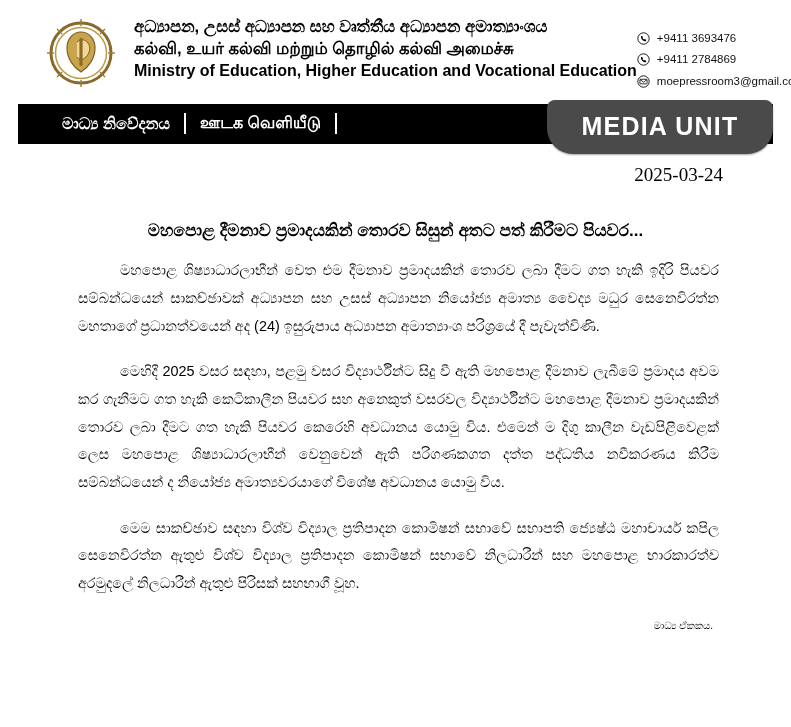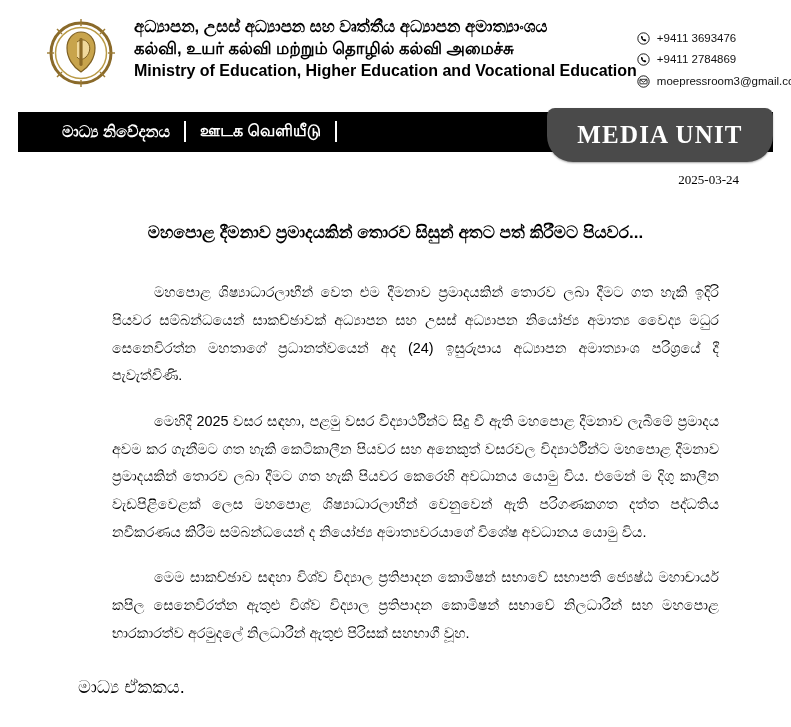--- a/index.html
+++ b/index.html
@@ -76,21 +76,21 @@
     display: inline-flex;
     align-items: center;
     justify-content: center;
   }
   .contact-ico svg { display:block; }
 
   
   .band-wrap {
     position: relative;
     height: 46px;
-    margin-top: 14px;
+    margin-top: 6px;
   }
   .band {
     position: absolute;
     left: 18px;
     right: 18px;
     top: 0;
     height: 40px;
     background: #000;
     display: flex;
     align-items: center;
@@ -121,62 +121,63 @@
     height: 54px;
     background: #4a4a4a;
     border-bottom-left-radius: 26px;
     border-bottom-right-radius: 26px;
     border-top-left-radius: 8px;
     border-top-right-radius: 8px;
     color: #fff;
     display: flex;
     align-items: center;
     justify-content: center;
-    font-family: Liberation Serif, serif;
+    font-family: Liberation Sans, sans-serif;
     font-weight: bold;
     font-size: 25px;
     letter-spacing: 1.2px;
     box-shadow: 0 1px 2px rgba(0,0,0,.35);
   }
 
   
   .date-line {
     text-align: right;
-    padding-right: 52px;
+    padding-right: 68px;
     margin-top: 14px;
-    font-size: 13px;
+    font-size: 19px;
     font-family: "Liberation Serif", serif;
   }
 
   
   .headline {
     text-align: center;
     font-weight: bold;
     font-size: 17px;
     margin-top: 32px;
     padding: 0 62px;
     line-height: 1.5;
   }
 
   
   .body-text {
-    margin-top: 34px;
-    padding: 0 72px 0 112px;
+    margin-top: 14px;
+    padding: 0 72px 0 78px;
   }
   .body-text p {
     margin: 0 0 18px 0;
     font-size: 14.4px;
     line-height: 1.92;
     text-align: justify;
     text-indent: 42px;
   }
   .signoff {
-    margin-top: 30px;
+    margin-top: 22px;
     padding: 0 78px;
-    font-size: 18px;
+    font-size: 10px;
+    text-align: right;
   }
 </style>
 </head>
 <body>
 
 <div class="page">
 
   <div class="letterhead">
 
     <div class="crest">

